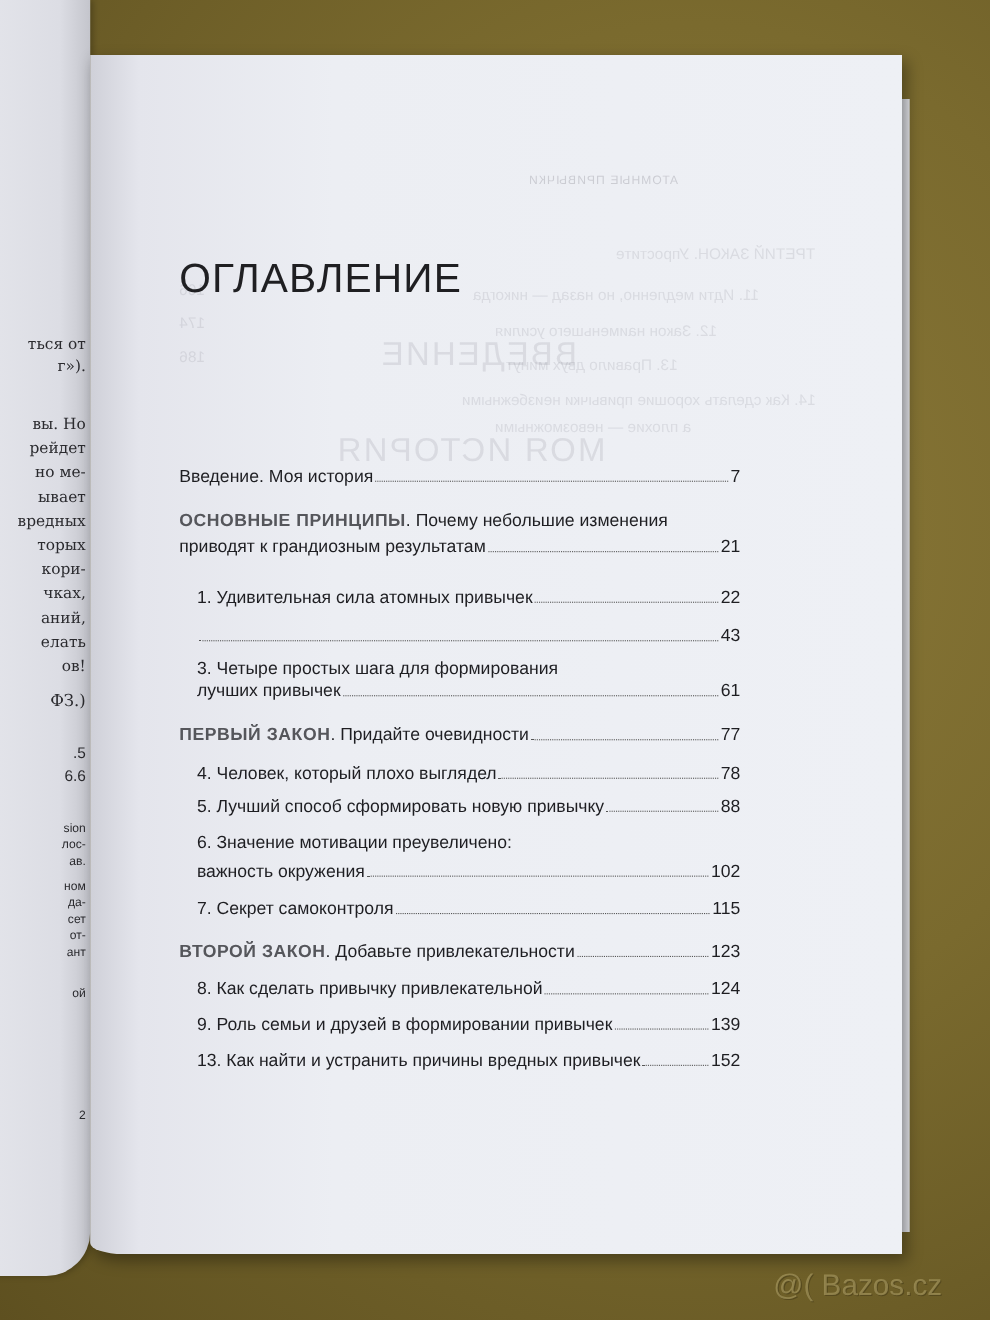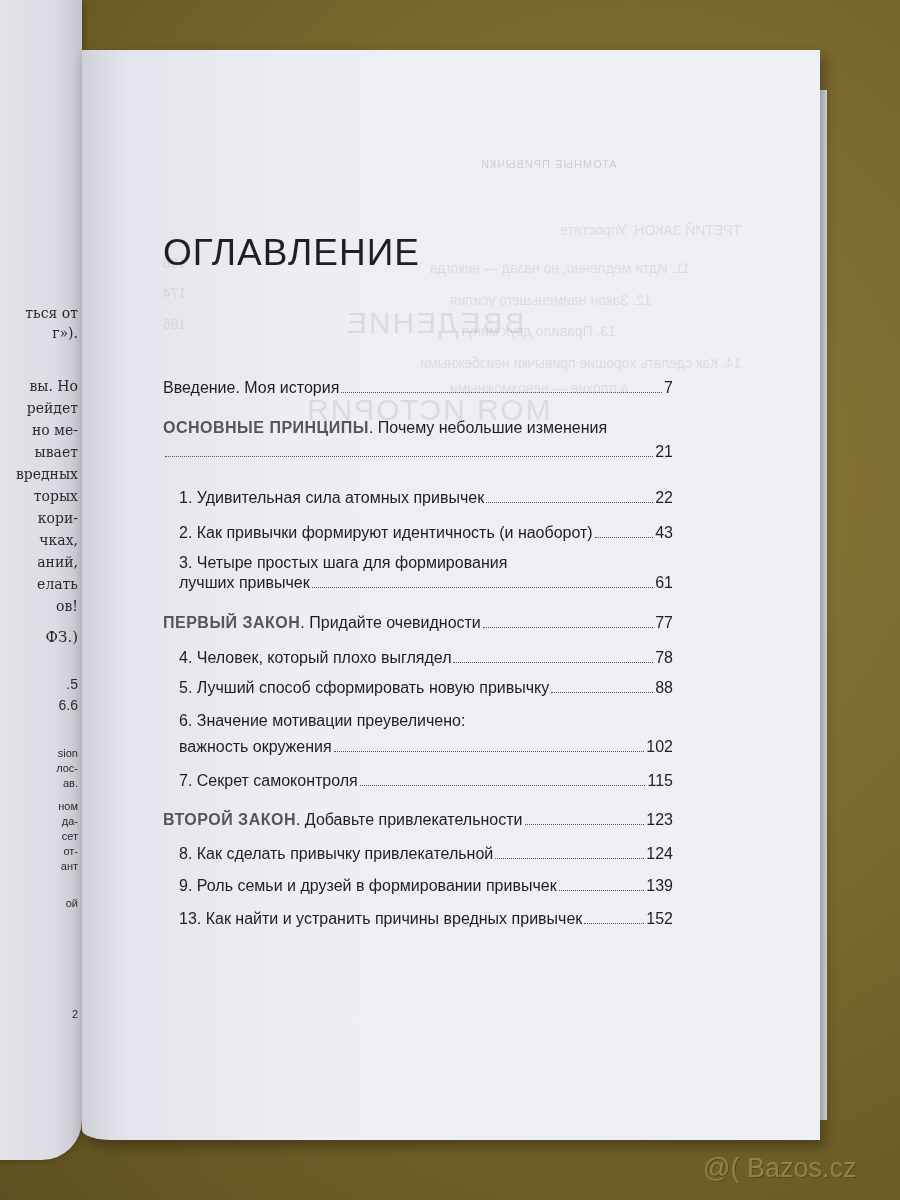--- a/index.html
+++ b/index.html
@@ -40,21 +40,21 @@
       transform: scaleX(-1); white-space: nowrap;
     }
     .ghost.big { font-size: 30px; letter-spacing: 2px; }
     .title {
       position: absolute; left: 163px; top: 207px; font-size: 37px; color: #1f1f22;
       letter-spacing: 1px; font-weight: normal;
     }
     .toc { position: absolute; left: 163px; top: 378px; width: 510px; color: #1e1e22; font-size: 16px; }
     .entry { position: absolute; left: 0; width: 510px; line-height: 20px; }
     .entry.indent { left: 16px; width: 494px; }
-    .line { display: flex; align-items: baseline; }
+    .line { display: flex; align-items: baseline; margin-top: 46px; }
     .line .txt { white-space: nowrap; }
     .line .dots {
       flex: 1; border-bottom: 1.5px dotted #555; margin: 0 2px 4px 2px; height: 1px;
     }
     .line .pg { white-space: nowrap; }
     .part-label { font-weight: bold; color: #55565b; letter-spacing: 0.5px; }
     .watermark {
       position: absolute; left: 703px; top: 1153px; font-size: 27px; color: rgba(160,145,90,0.75);
       text-shadow: 1px 1px 0 rgba(60,50,20,0.45);
     }
@@ -119,34 +119,34 @@
         <span class="dots"></span>
         <span class="pg">7</span>
       </div>
   </div>
 
   <div class="entry" style="top:40px">
     <div class="line">
         <span class="txt"><span class="part-label">ОСНОВНЫЕ ПРИНЦИПЫ</span><span>. Почему небольшие изменения</span></span>
       </div>
     <div class="line" style="margin-top:4px">
+        <span class="txt">приводят к грандиозным результатам</span>
         <span class="dots"></span>
         <span class="pg">21</span>
       </div>
   </div>
   <div class="entry indent" style="top:110px">
     <div class="line">
         <span class="txt">1. Удивительная сила атомных привычек</span>
         <span class="dots"></span>
         <span class="pg">22</span>
       </div>
   </div>
   <div class="entry indent" style="top:145px">
     <div class="line">
-        <span class="txt">2. Как привычки формируют идентичность (и наоборот)</span>
         <span class="dots"></span>
         <span class="pg">43</span>
       </div>
   </div>
   <div class="entry indent" style="top:175px">
     <div class="line">
         <span class="txt">3. Четыре простых шага для формирования</span>
       </div>
     <div class="line" style="margin-top:0">
         <span class="txt">лучших привычек</span>

